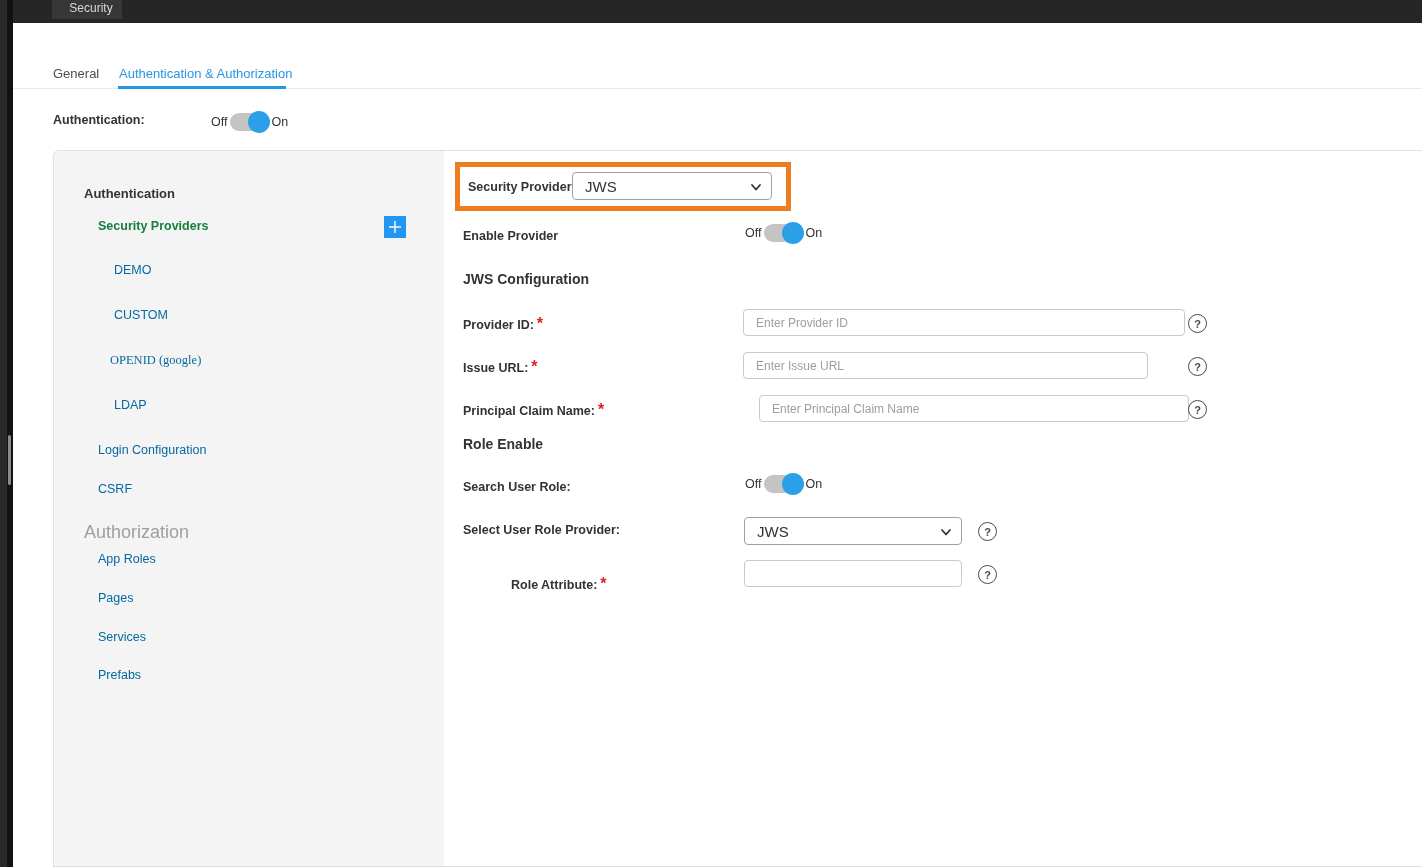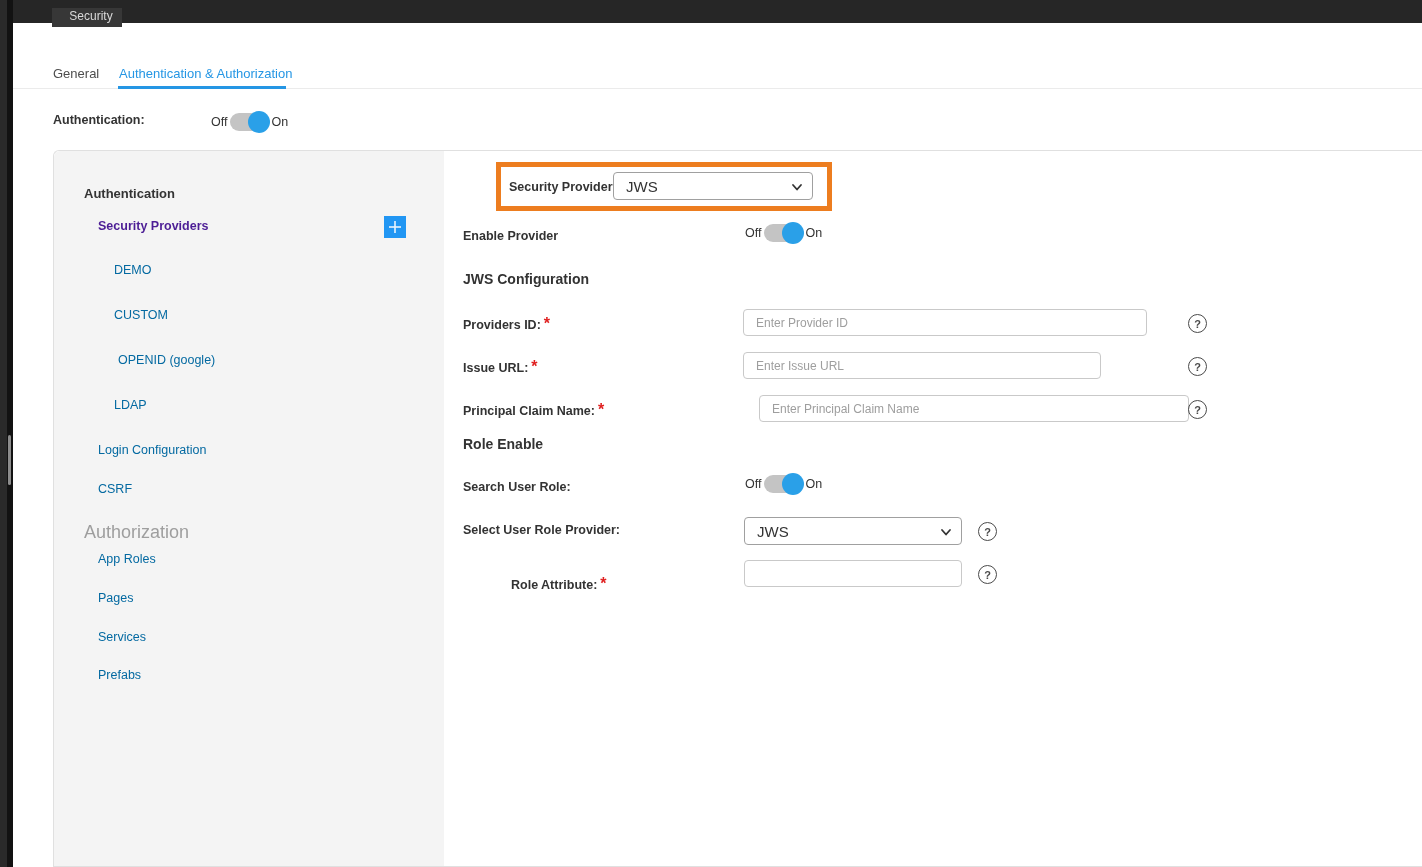--- a/index.html
+++ b/index.html
@@ -7,21 +7,21 @@
               font-family:"Liberation Sans", sans-serif; }
   .abs { position:absolute; }
 
   
   .edge-outer { left:0; top:0; width:7px; height:867px; background:#2a2a2a; }
   .edge-inner { left:7px; top:0; width:6px; height:867px; background:#121212; }
   .edge-thumb { left:1px; top:435px; width:3px; height:50px; background:#8c8c8c; border-radius:2px; }
 
   
   .topbar { left:13px; top:0; width:1409px; height:23px; background:#262626; }
-  .toptab { position:absolute; left:39px; top:8px; width:70px; height:19px; background:#373737;
+  .toptab { position:absolute; left:39px; top:0; width:70px; height:19px; background:#373737;
             color:#d9d9d9; font-size:12px; text-align:center; line-height:17px; overflow:hidden;padding-left:8px; }
 
   
   .tab { position:absolute; top:66px; font-size:13px; cursor:pointer; }
   .tab-general { left:53px; color:#4d4d4d; }
   .tab-auth { left:119px; color:#2596e4; }
   .tabs-divider { left:13px; top:88px; width:1409px; height:1px; background:#ebebeb; }
   .tab-underline { left:118px; top:86px; width:168px; height:3px; background:#2596e4; }
 
   
@@ -38,31 +38,31 @@
   
   .auth-label { left:53px; top:113px; }
   .auth-toggle { left:211px; top:111px; }
 
   
   .container { left:53px; top:150px; width:1369px; height:717px; background:#fff;
                border:1px solid #e0e0e0; border-right:none; border-radius:6px 0 0 0;
                display:flex; }
   .sidebar { position:relative; width:390px; background:#f4f4f4; border-radius:6px 0 0 0; }
   .side-heading { position:absolute; font-size:13px; font-weight:bold; color:#333; cursor:pointer; }
-  .side-sub { position:absolute; font-size:12.5px; font-weight:bold; color:#4c1d95; cursor:pointer; }
+  .side-sub { position:absolute; font-size:12.5px; font-weight:bold; color:#15803d; cursor:pointer; }
   .side-item { position:absolute; font-size:12.5px; color:#0369a1; cursor:pointer; }
   .side-gray { position:absolute; font-size:18px; color:#9e9e9e; }
   .plus-btn { position:absolute; left:330px; top:65px; width:22px; height:22px; background:#2196f3;
               display:flex; align-items:center; justify-content:center; cursor:pointer; }
 
   .main { position:relative; flex:1; }
 
   
   .hl-box { left:11px; top:11px; width:336px; height:49px; border:5px solid #ed7d1f;
-            display:flex; align-items:center;margin-left:41px; }
+            display:flex; align-items:center; }
   .hl-box .lbl { margin-left:8px; }
 
   
   .sel { position:relative; height:28px; border:1px solid #a0a0a0; border-radius:4px;
          background:#fff; display:flex; align-items:center; cursor:pointer; }
   .sel-val { font-size:15px; color:#333; margin-left:12px; }
   .sel svg { position:absolute; right:9px; top:8px; }
   .sel-provider { position:absolute; left:112px; top:5px; width:200px; }
 
   
@@ -115,21 +115,21 @@
     <div class="side-sub" style="left:44px; top:68px;">Security Providers</div>
     <div class="plus-btn">
       <svg width="14" height="14" viewBox="0 0 14 14">
         <line x1="7" y1="1" x2="7" y2="13" stroke="#eaf4fd" stroke-width="1.6"></line>
         <line x1="1" y1="7" x2="13" y2="7" stroke="#eaf4fd" stroke-width="1.6"></line>
       </svg>
     </div>
 
     <div class="side-item" style="left:60px; top:112px;">DEMO</div>
     <div class="side-item" style="left:60px; top:157px;">CUSTOM</div>
-    <div class="side-item" style="left:64px; top:202px;">OPENID (google)</div>
+    <div class="side-item" style="left:56px; top:202px;font-family:Liberation Serif, serif;">OPENID (google)</div>
     <div class="side-item" style="left:60px; top:247px;">LDAP</div>
 
     <div class="side-item" style="left:44px; top:292px;">Login Configuration</div>
     <div class="side-item" style="left:44px; top:331px;">CSRF</div>
 
     <div class="side-gray" style="left:30px; top:371px;">Authorization</div>
 
     <div class="side-item" style="left:44px; top:401px;">App Roles</div>
     <div class="side-item" style="left:44px; top:440px;">Pages</div>
     <div class="side-item" style="left:44px; top:479px;">Services</div>
@@ -153,29 +153,29 @@
       <span class="tg-txt">Off</span>
       <span class="switch">
           <span class="knob"></span>
         </span>
       <span class="tg-txt">On</span>
     </div>
 
     <div class="sec-heading" style="top:120px;">JWS Configuration</div>
 
     <div class="abs row-label" style="top:164px;">
-      <span class="lbl">Providers ID:</span><span class="req">*</span>
-    </div>
-    <input class="inp" style="left: 299px; top: 158px; width: 404px;" placeholder="Enter Provider ID">
+      <span class="lbl">Provider ID:</span><span class="req">*</span>
+    </div>
+    <input class="inp" style="left: 299px; top: 158px; width: 442px;" placeholder="Enter Provider ID">
     <div class="help" style="left:744px; top:163px;">?</div>
 
     <div class="abs row-label" style="top:207px;">
       <span class="lbl">Issue URL:</span><span class="req">*</span>
     </div>
-    <input class="inp" style="left: 299px; top: 201px; width: 358px;" placeholder="Enter Issue URL">
+    <input class="inp" style="left: 299px; top: 201px; width: 405px;" placeholder="Enter Issue URL">
     <div class="help" style="left:744px; top:206px;">?</div>
 
     <div class="abs row-label" style="top:250px;">
       <span class="lbl">Principal Claim Name:</span><span class="req">*</span>
     </div>
     <input class="inp" style="left: 299px; top: 244px; width: 430px; margin-left: 16px;" placeholder="Enter Principal Claim Name">
     <div class="help" style="left:744px; top:249px;">?</div>
 
     <div class="sec-heading" style="top:285px;">Role Enable</div>
 

